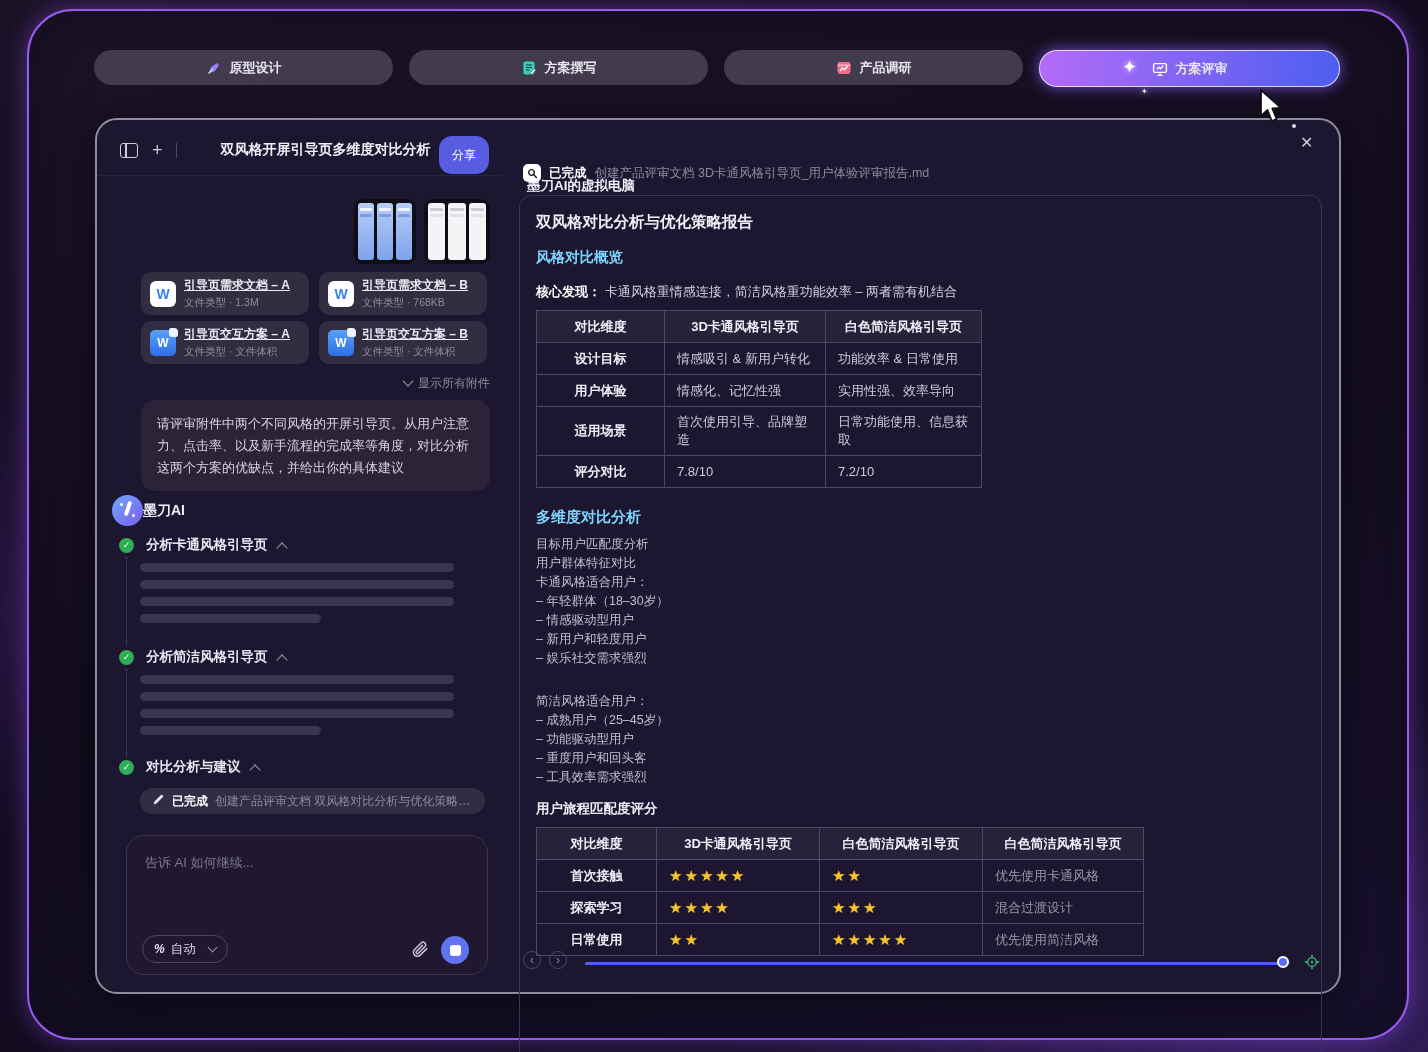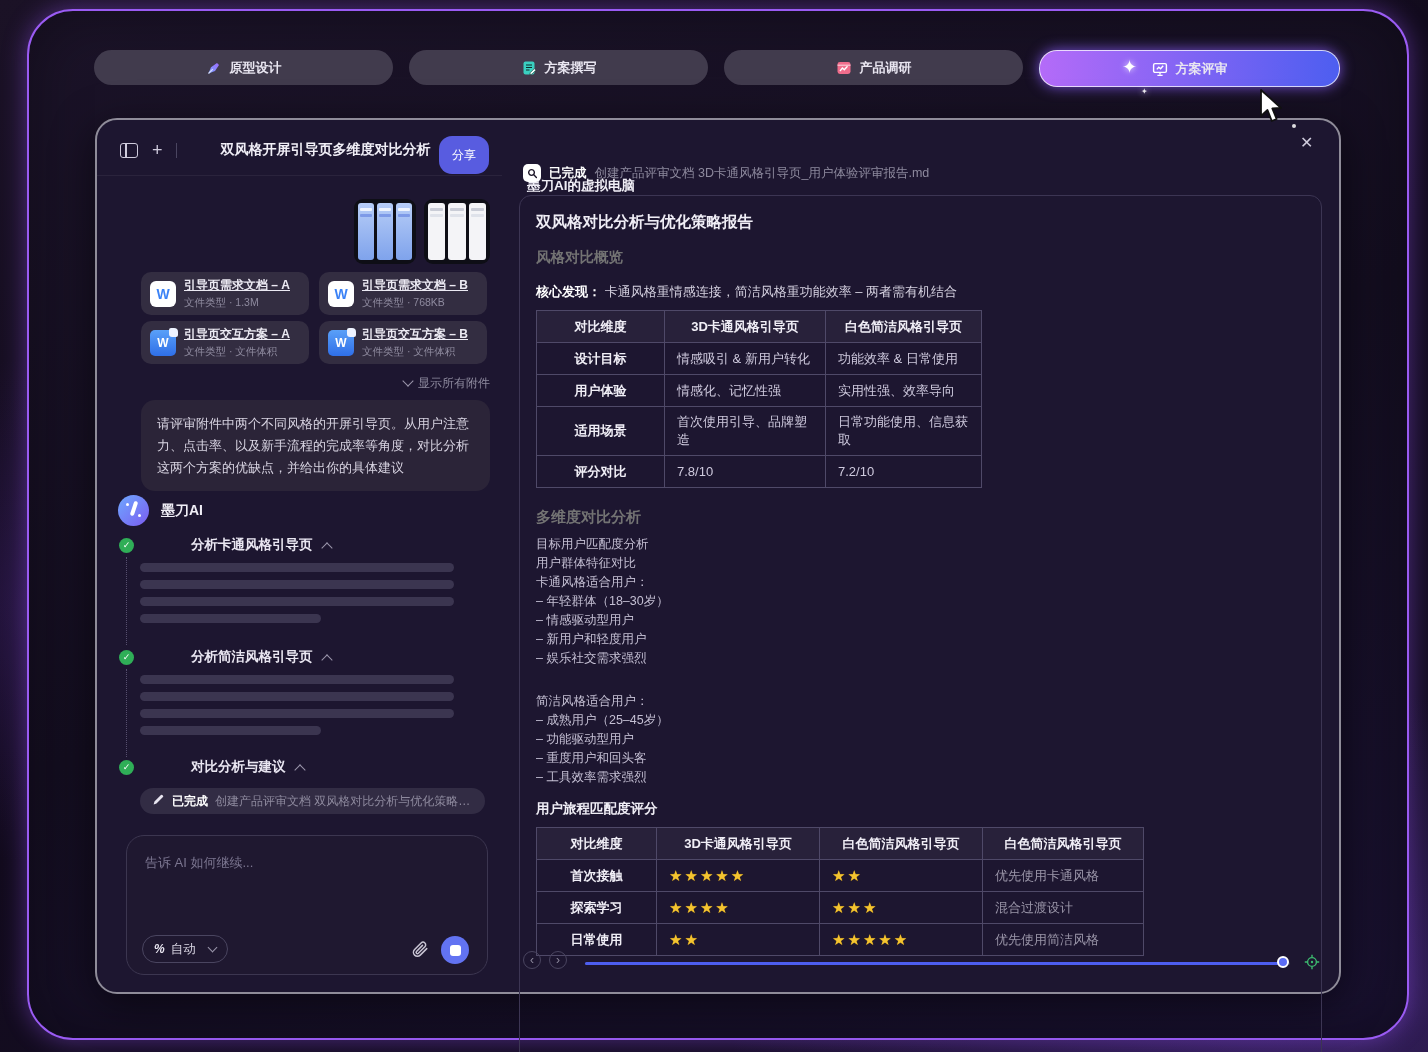--- a/index.html
+++ b/index.html
@@ -58,31 +58,31 @@
   .show-all{position:absolute;left:0;top:255px;width:393px;text-align:right;font-size:12px;color:#8e8a9e;cursor:pointer;}
   
   .chev{display:inline-block;width:7px;height:7px;border-left:1.6px solid #9b96ab;border-top:1.6px solid #9b96ab;}
   .chev.up{transform:rotate(45deg);position:relative;top:3px;margin-left:10px;}
   .chev.down{transform:rotate(-135deg);position:relative;top:-2px;margin-right:6px;}
   .chev.down2{transform:rotate(-135deg);position:relative;top:-2px;margin-left:7px;width:6px;height:6px;}
   
   .bubble{position:absolute;left:44px;top:280px;width:349px;box-sizing:border-box;border-radius:14px;background:#2b2438;
     padding:13px 16px;font-size:13px;line-height:1.68;color:#d8d4e2;}
   
-  .asst{position:absolute;left:21px;top:375px;display:flex;align-items:center;gap:12px;}
+  .asst{position:absolute;left:15px;top:375px;display:flex;align-items:center;gap:0;}
   .avatar{width:31px;height:31px;border-radius:50%;background:linear-gradient(135deg,#6ea8ff,#7b5cf0);position:relative;flex:none;}
   .avatar::before{content:"";position:absolute;left:14px;top:6px;width:4px;height:15px;border-radius:2px;background:#fff;transform:rotate(18deg);}
   .avatar::after{content:"";position:absolute;left:8px;top:8px;width:3px;height:3px;border-radius:50%;background:#fff;box-shadow:12px 11px 0 #fff;}
   .asst-name{font-size:14px;font-weight:bold;color:#f0eef6;}
   
   .tasks{position:absolute;left:22px;top:416px;width:350px;}
   .task-row{display:flex;align-items:center;height:18px;cursor:pointer;}
   .check{width:15px;height:15px;border-radius:50%;background:#2fae57;color:#fff;font-size:9px;font-weight:bold;
     display:inline-flex;align-items:center;justify-content:center;margin-right:12px;flex:none;}
-  .task-label{font-size:13.5px;font-weight:bold;color:#e9e6f1;margin-left:45px;}
+  .task-label{font-size:13.5px;font-weight:bold;color:#e9e6f1;}
   .skel-group{margin:9px 0 0 21px;}
   .skel{height:9px;border-radius:5px;background:#3b3550;width:314px;margin-bottom:8px;}
   .skel:nth-child(4){width:181px;}
   .conn{position:absolute;width:0;border-left:1.5px dotted #564f6e;left:7px;}
   .result-pill{margin:12px 0 0 21px;width:345px;box-sizing:border-box;height:26px;border-radius:13px;background:#322c44;
     display:flex;align-items:center;padding:0 12px;gap:7px;font-size:12px;white-space:nowrap;overflow:hidden;cursor:pointer;}
   .result-pill .badge{font-weight:bold;color:#fff;flex:none;}
   .result-pill .fname{color:#8e8a9e;overflow:hidden;text-overflow:ellipsis;}
   .pen-glyph svg{width:13px;height:13px;}
   
@@ -104,21 +104,21 @@
   .close-x{position:absolute;left:1203px;top:13px;font-size:16px;color:#cfcbdc;cursor:pointer;}
   .status-row{position:absolute;left:426px;top:44px;display:flex;align-items:center;gap:8px;font-size:12.5px;}
   .q-ico{width:18px;height:18px;border-radius:5px;background:#fff;display:flex;align-items:center;justify-content:center;flex:none;}
   .q-ico svg{width:13px;height:13px;}
   .status-row .badge{font-weight:bold;color:#fff;}
   .status-row .fname{color:#8e8a9e;}
   
   .report{position:absolute;left:422px;top:75px;width:803px;height:889px;border-radius:12px;border:1px solid #3c3553;
     box-sizing:border-box;padding:16px 16px 0 16px;overflow:hidden;}
   .rp-h1{font-size:15.5px;font-weight:bold;margin:0;color:#f0eef6;}
-  .rp-h2{font-size:14.5px;font-weight:bold;margin:15px 0 0;color:#737373;}
+  .rp-h2{font-size:14.5px;font-weight:bold;margin:15px 0 0;color:#7dd3fc;}
   .rp-key{font-size:13px;margin:16px 0 0;color:#d5d1e0;}
   .rp-key b{color:#fff;}
   table.cmp{border-collapse:collapse;margin-top:9px;font-size:13px;color:#cfcade;}
   table.cmp th,table.cmp td{border:1px solid #4f4968;padding:6px 12px;height:19px;text-align:left;}
   table.cmp th{background:rgba(255,255,255,.05);font-weight:bold;color:#f0eef6;text-align:center;}
   table.cmp td.dim{font-weight:bold;color:#f0eef6;text-align:center;}
   table.cmp td.stars{color:#f4c430;font-size:15px;letter-spacing:2px;text-shadow:0 0 1px rgba(160,110,0,.8);}
   table.cmp td.advice{color:#9a95a8;}
   .rp-line{font-size:12.5px;line-height:19px;color:#c4bfd3;}
   .rp-line.first{margin-top:8px;}

